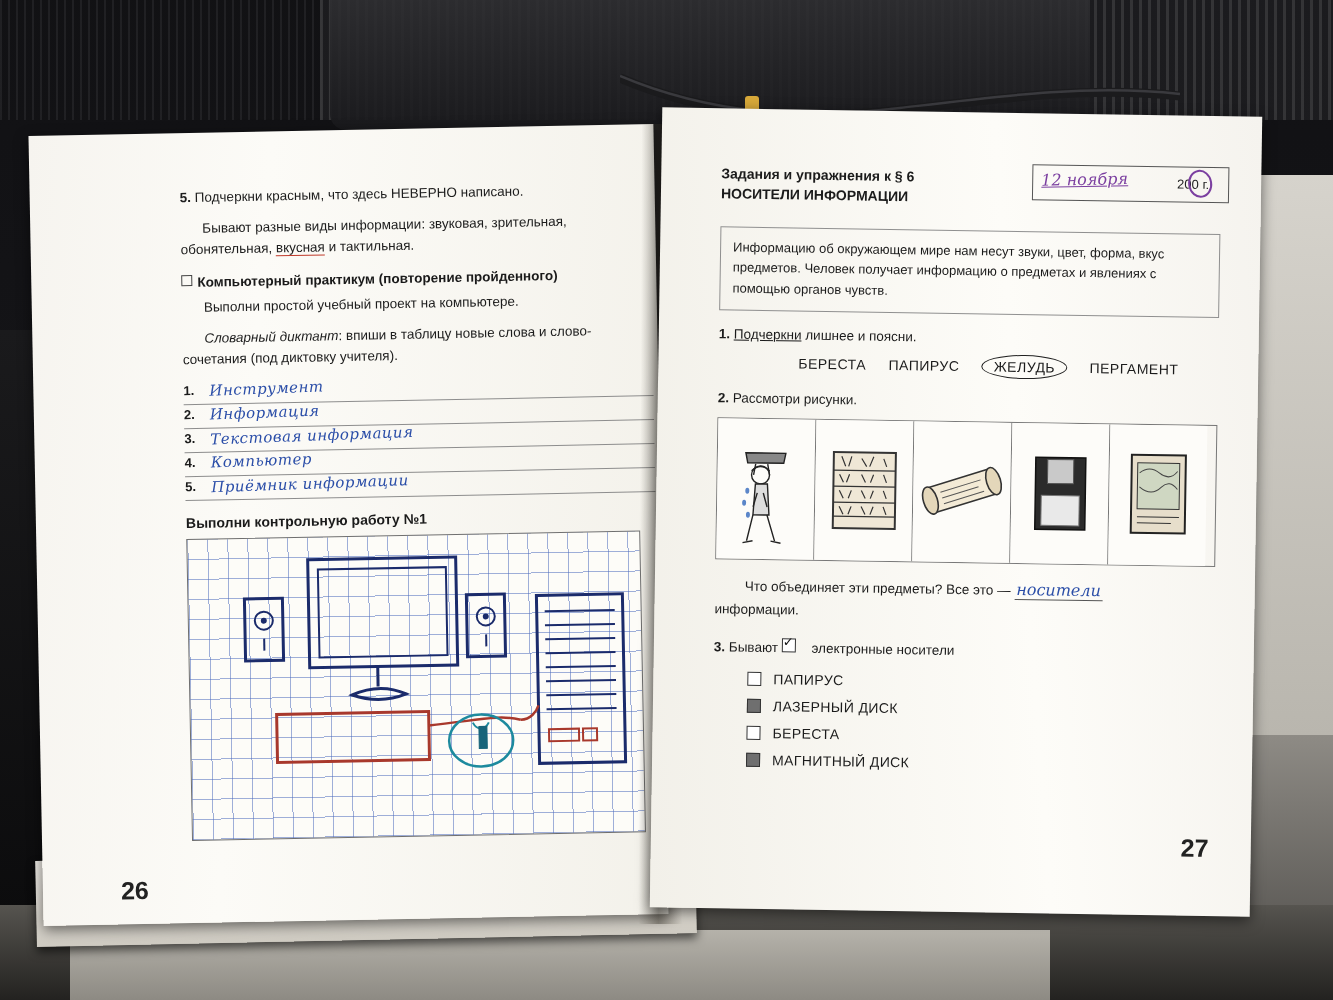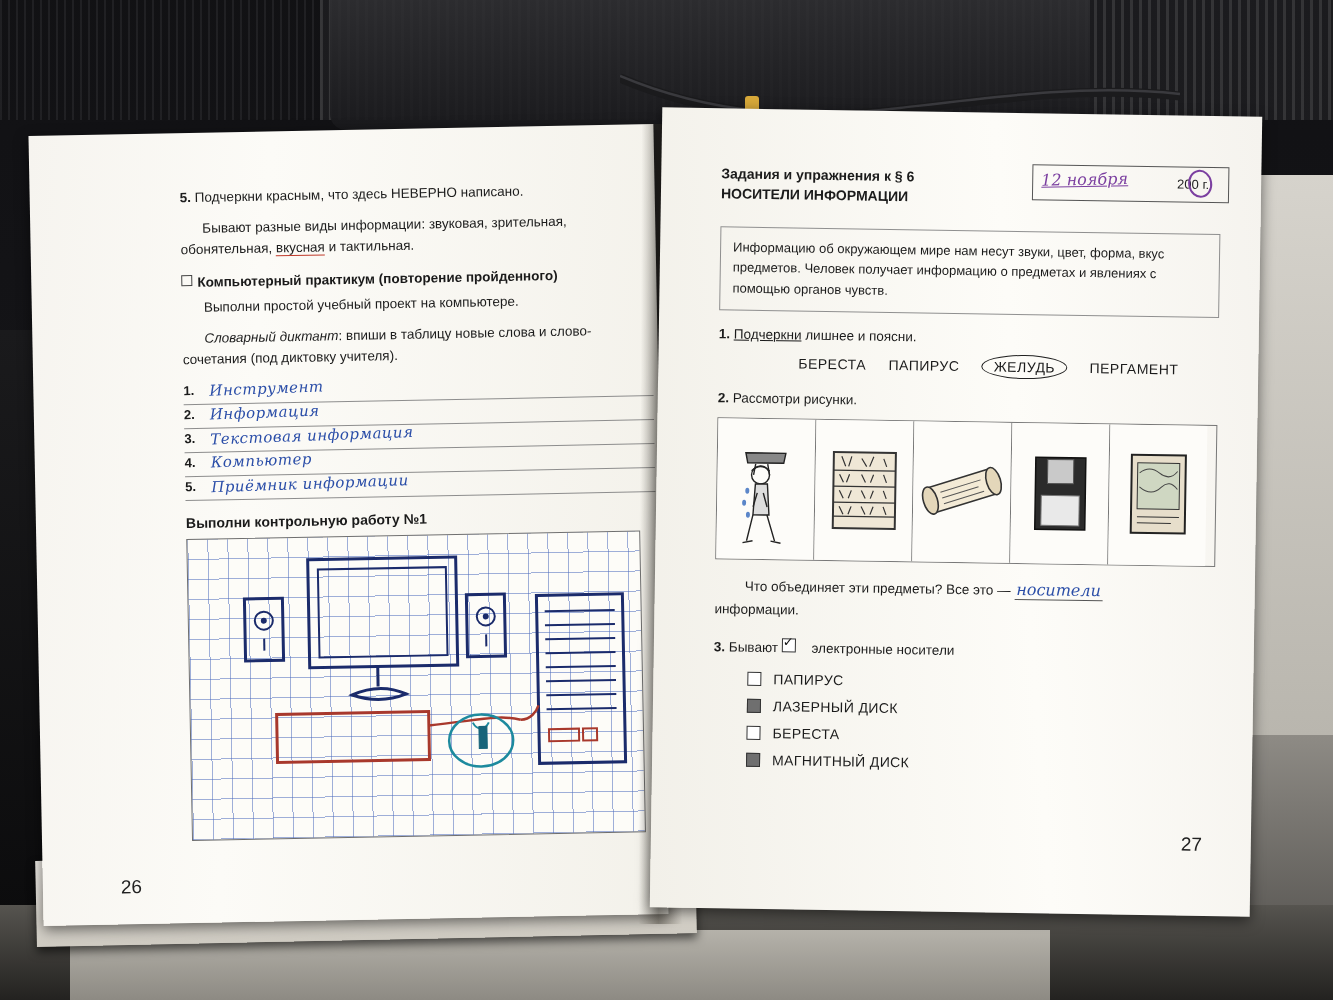--- a/index.html
+++ b/index.html
@@ -79,21 +79,21 @@
   .kr-title{font-weight:bold;font-size:14px;margin:14px 0 8px 0;}
 
   
   .grid-box{position:relative;width:452px;height:300px;border:1px solid #6f6f6f;
       background:
         repeating-linear-gradient(0deg, rgba(80,110,190,.55) 0 1px, transparent 1px 20px),
         repeating-linear-gradient(90deg, rgba(80,110,190,.55) 0 1px, transparent 1px 20px),
         #fdfcf8;}
   .drawing{position:absolute;inset:0;}
 
-  .page-num{position:absolute;font-size:19px;font-weight:normal;color:#222;}
+  .page-num{position:absolute;font-size:25px;font-weight:bold;color:#222;}
 
   
   .hdr{font-weight:bold;font-size:14px;line-height:1.45;}
   .date-box{position:absolute;right:-8px;top:-4px;width:195px;height:34px;border:1px solid #555;}
   .date-hw{position:absolute;left:8px;top:4px;font-family:"DejaVu Serif",serif;font-style:italic;
       color:#7b3fa0;font-size:16px;text-decoration:underline;transform:rotate(-2deg);}
   .date-year{position:absolute;left:128px;top:9px;font-size:13px;color:#222;margin-left:16px;}
   .date-circle{position:absolute;left:155px;top:2px;width:20px;height:24px;border:2px solid #7b3fa0;
       border-radius:50%;transform:rotate(-10deg);}
 

